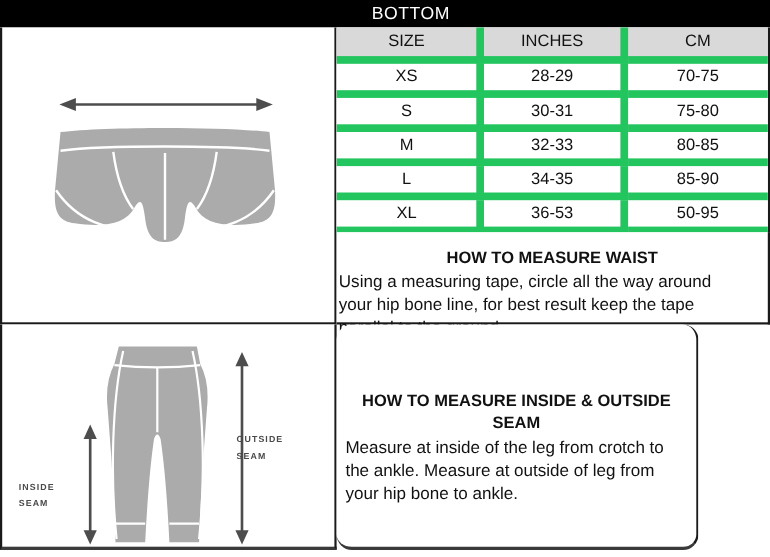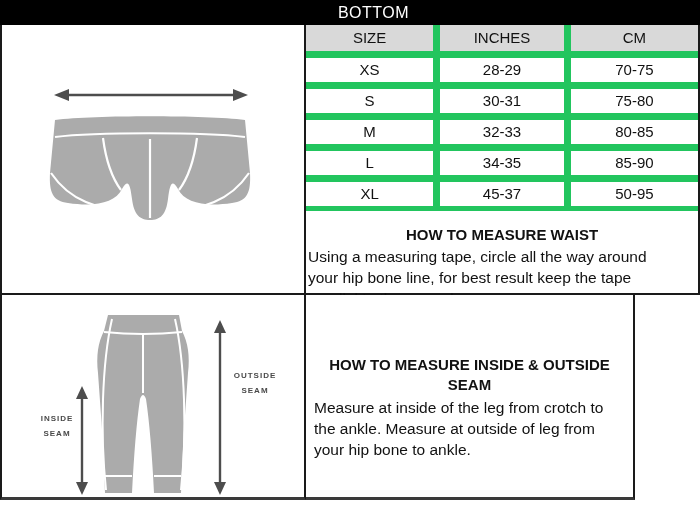--- a/index.html
+++ b/index.html
@@ -33,20 +33,21 @@
   }
   .pants-cell {
     left:0; top:295px; width:306px; height:205px;
     border-left:2px solid #1a1a1a; border-right:2px solid #1a1a1a;
     border-bottom:3px solid #3a3a3a;
   }
   .seam-cell {
     left:306px; top:295px; width:329px; height:205px;
     border-right:2px solid #1a1a1a; border-bottom:3px solid #3a3a3a;
     padding-top:60px;
+    border-radius:14px;
   }
   table.size-table {
     width:100%; height:100%;
     border-collapse:collapse; table-layout:fixed;
   }
   table.size-table th, table.size-table td {
     border:7px solid #22c55e; text-align:center; vertical-align:middle;
     font-size:15px; font-weight:400; color:#111;
   }
   table.size-table th { background:#d9d9d9; height:29px; }
@@ -58,23 +59,23 @@
     text-align:center; font-weight:700; font-size:15px; color:#111;
     line-height:20px;
   }
   .section-body {
     font-size:15.5px; line-height:21px; color:#111;
     margin:1px 36px 0 2px; text-align:left;
   }
   .seam-cell .section-body { margin:2px 24px 0 8px; }
   .diagram-svg { position:absolute; left:0; top:0; }
   .seam-label {
-    position:absolute; text-align:center;
+    position:absolute; 
     font-size:8px; font-weight:700; letter-spacing:1px;
-    color:#4a4a4a; white-space:pre-line; line-height:15px;
+    color:#4a4a4a; white-space:pre-line; line-height:15px;margin-top:24px;
   }
   .inside-seam-label { left:15px; top:116px; width:80px; }
   .outside-seam-label { left:213px; top:73px; width:80px; }
 </style>
 </head>
 <body>
 
 <div class="page">
 
   <div class="title-bar">
@@ -137,21 +138,21 @@
             <td>32-33</td>
             <td>80-85</td>
           </tr>
           <tr>
             <td>L</td>
             <td>34-35</td>
             <td>85-90</td>
           </tr>
           <tr>
             <td>XL</td>
-            <td>45-37</td>
+            <td>36-53</td>
             <td>50-95</td>
           </tr>
         </tbody>
     </table>
   </div>
 
   <div class="cell waist-cell">
     <div class="section-heading">HOW TO MEASURE WAIST</div>
     <div class="section-body">Using a measuring tape, circle all the way around your hip bone line, for best result keep the tape parallel to the ground</div>
   </div>

